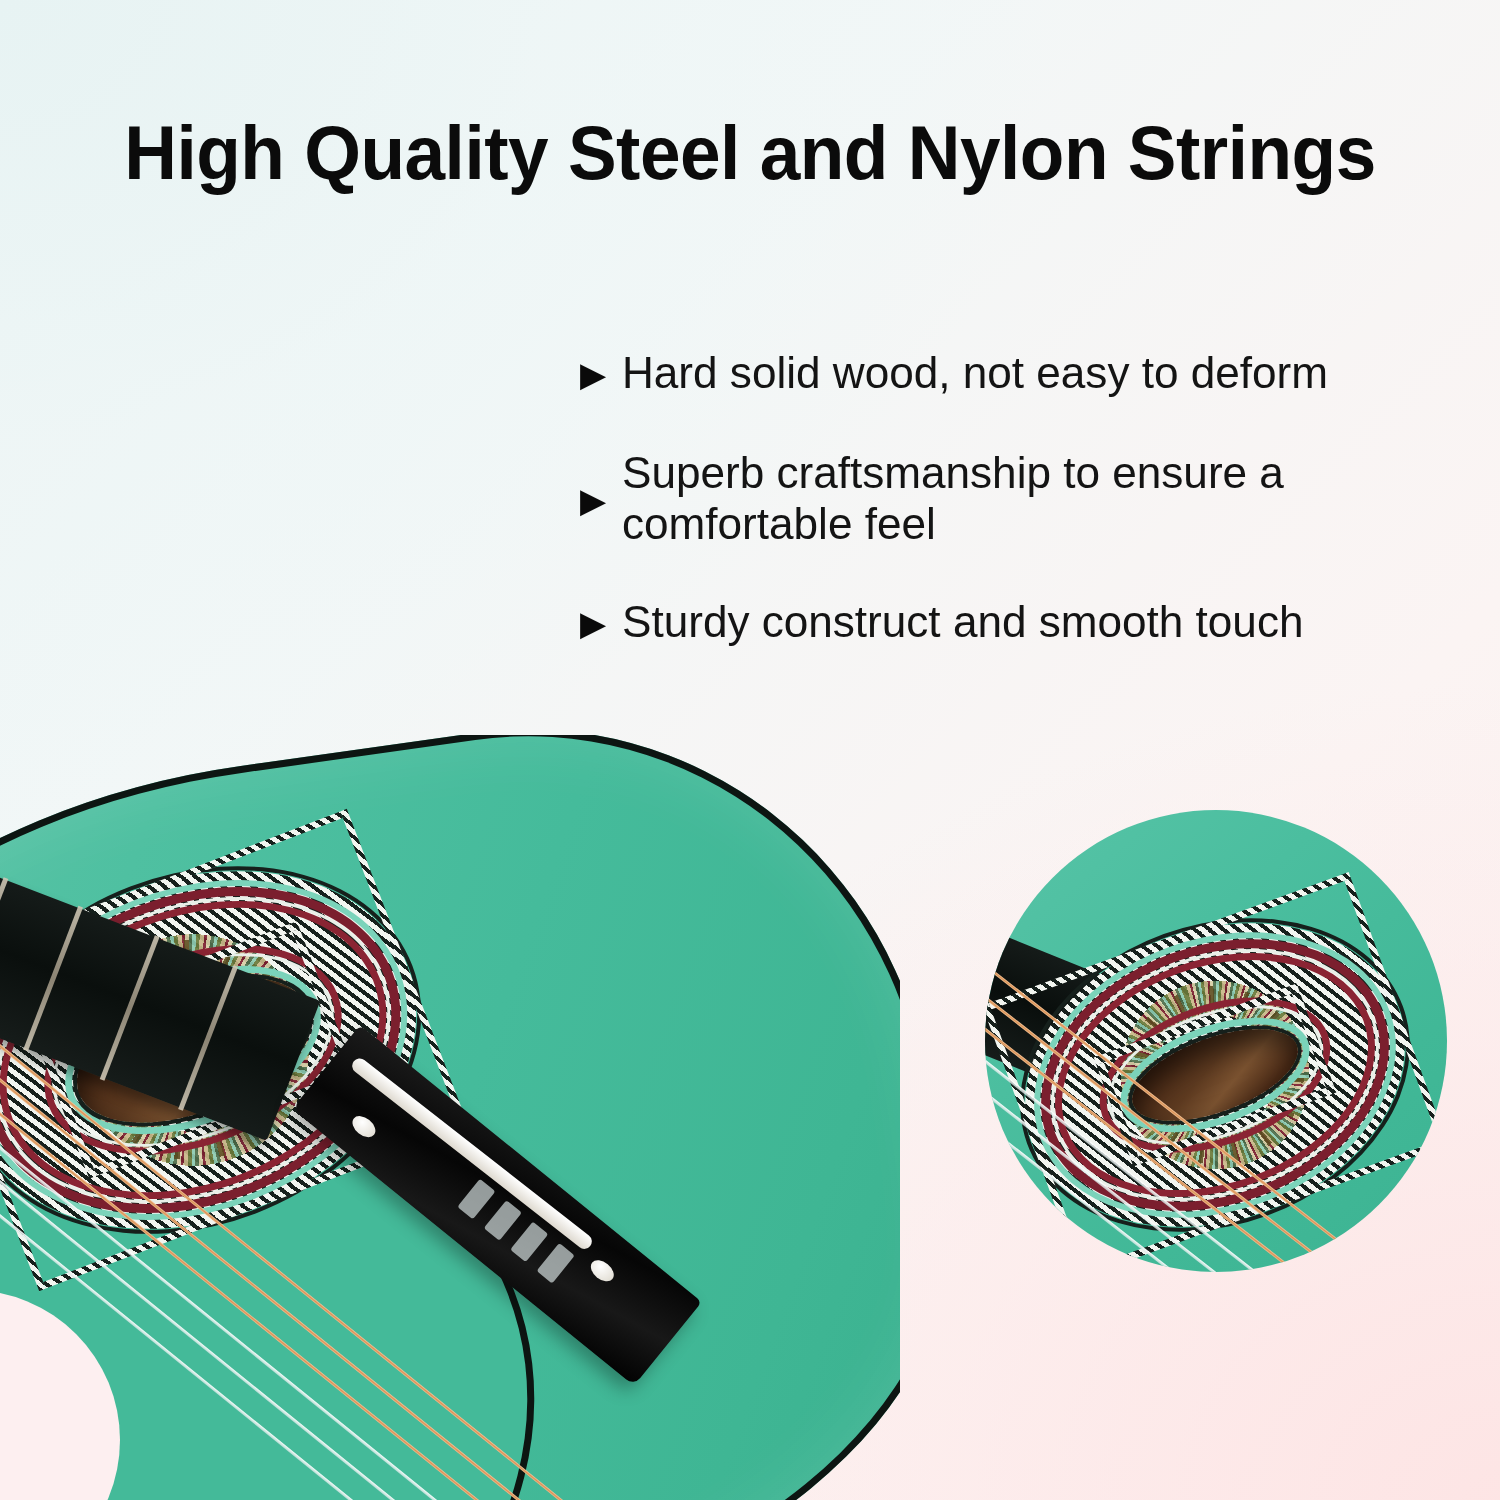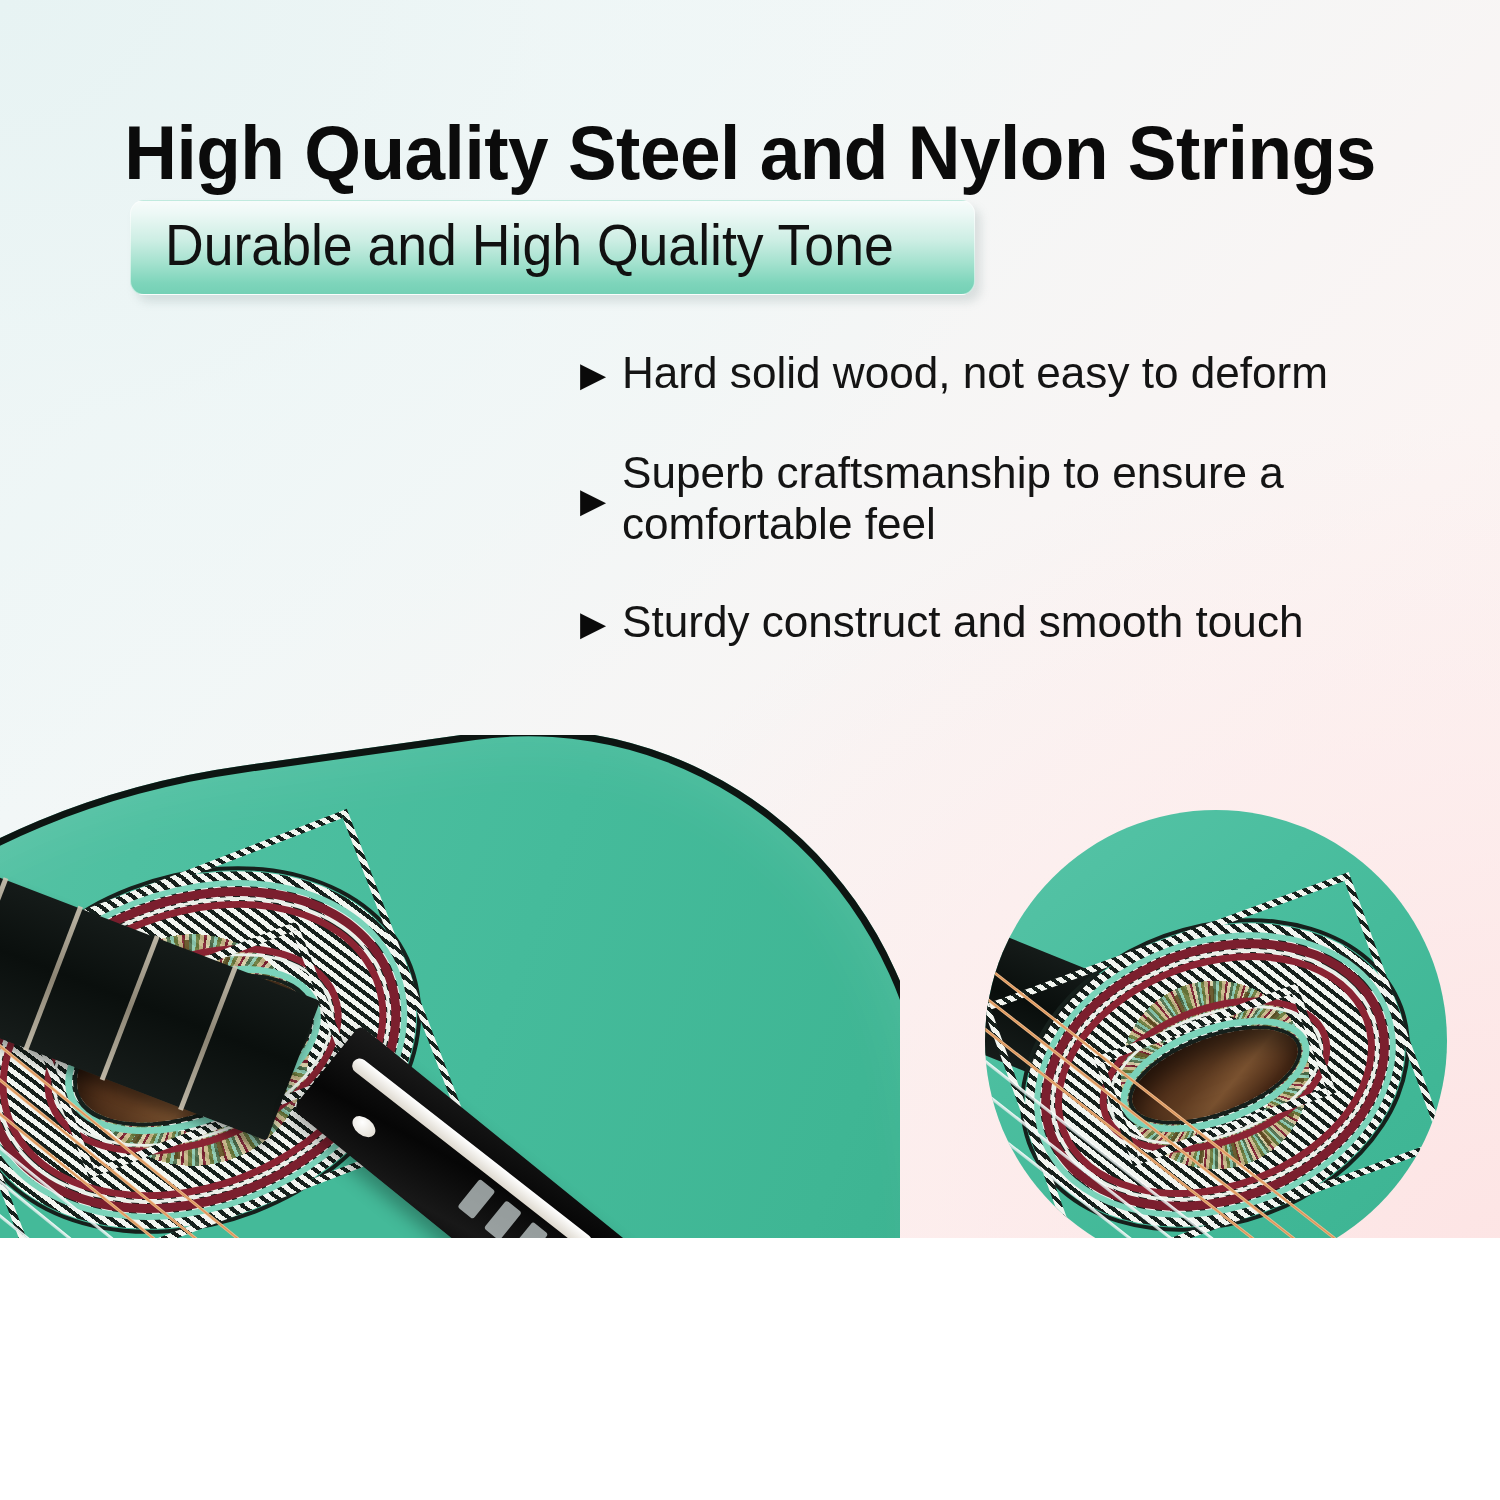--- a/index.html
+++ b/index.html
@@ -7,21 +7,21 @@
     padding: 0;
     background: #ffffff;
   }
   body {
     font-family: "Liberation Sans", sans-serif;
   }
 
   #page {
     position: relative;
     width: 1500px;
-    height: 1238px;
+    height: 1500px;
     overflow: hidden;
     background:
       radial-gradient(ellipse 1500px 1200px at 100% 100%, rgba(253,228,228,0.95) 0%, rgba(253,233,233,0.55) 38%, rgba(255,255,255,0) 68%),
       radial-gradient(ellipse 1400px 1100px at 0% 0%, rgba(231,243,243,1) 0%, rgba(238,246,246,0.7) 40%, rgba(255,255,255,0) 75%),
       linear-gradient(135deg, #eaf4f4 0%, #f2f7f7 30%, #fbf4f3 70%, #fdeeee 100%);
   }
 
   
   .title {
     position: absolute;
@@ -378,25 +378,20 @@
     transform: rotate(6deg);
   }
 </style>
 </head>
 <body>
 
 <div id="page">
 
   <h1 class="title">High Quality Steel and Nylon Strings</h1>
 
-  <div class="banner-wrap">
-    <div class="banner">
-      <span class="banner-text">Durable and High Quality Tone</span>
-    </div>
-  </div>
 
   <div class="bullets">
 
     <div class="bullet bullet--b1">
       <span class="bullet-marker">▶</span>
       <span class="bullet-text">Hard solid wood, not easy to deform</span>
     </div>
 
     <div class="bullet bullet--b2">
       <span class="bullet-marker">▶</span>

